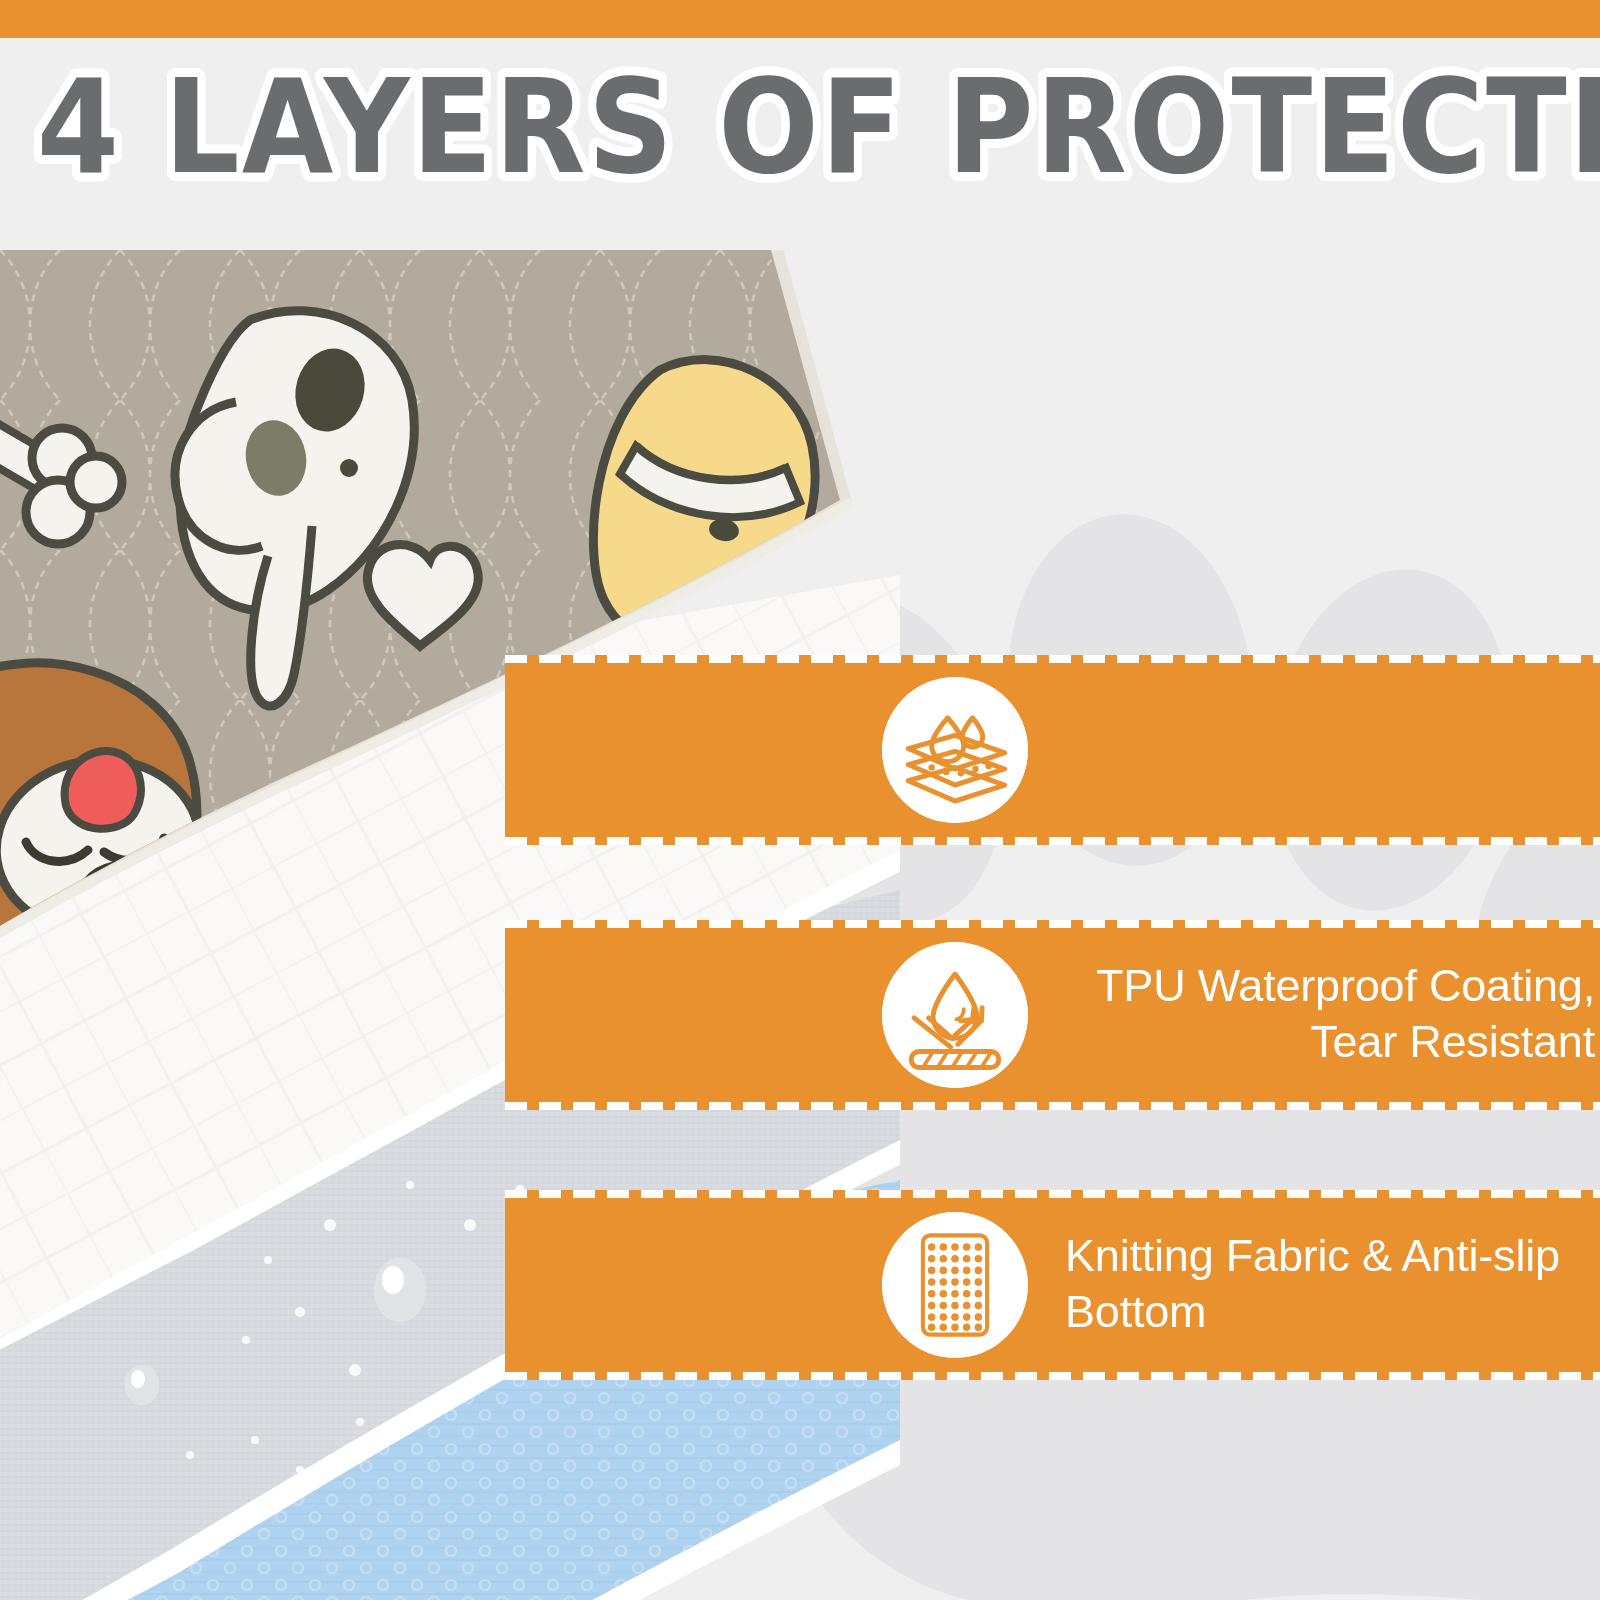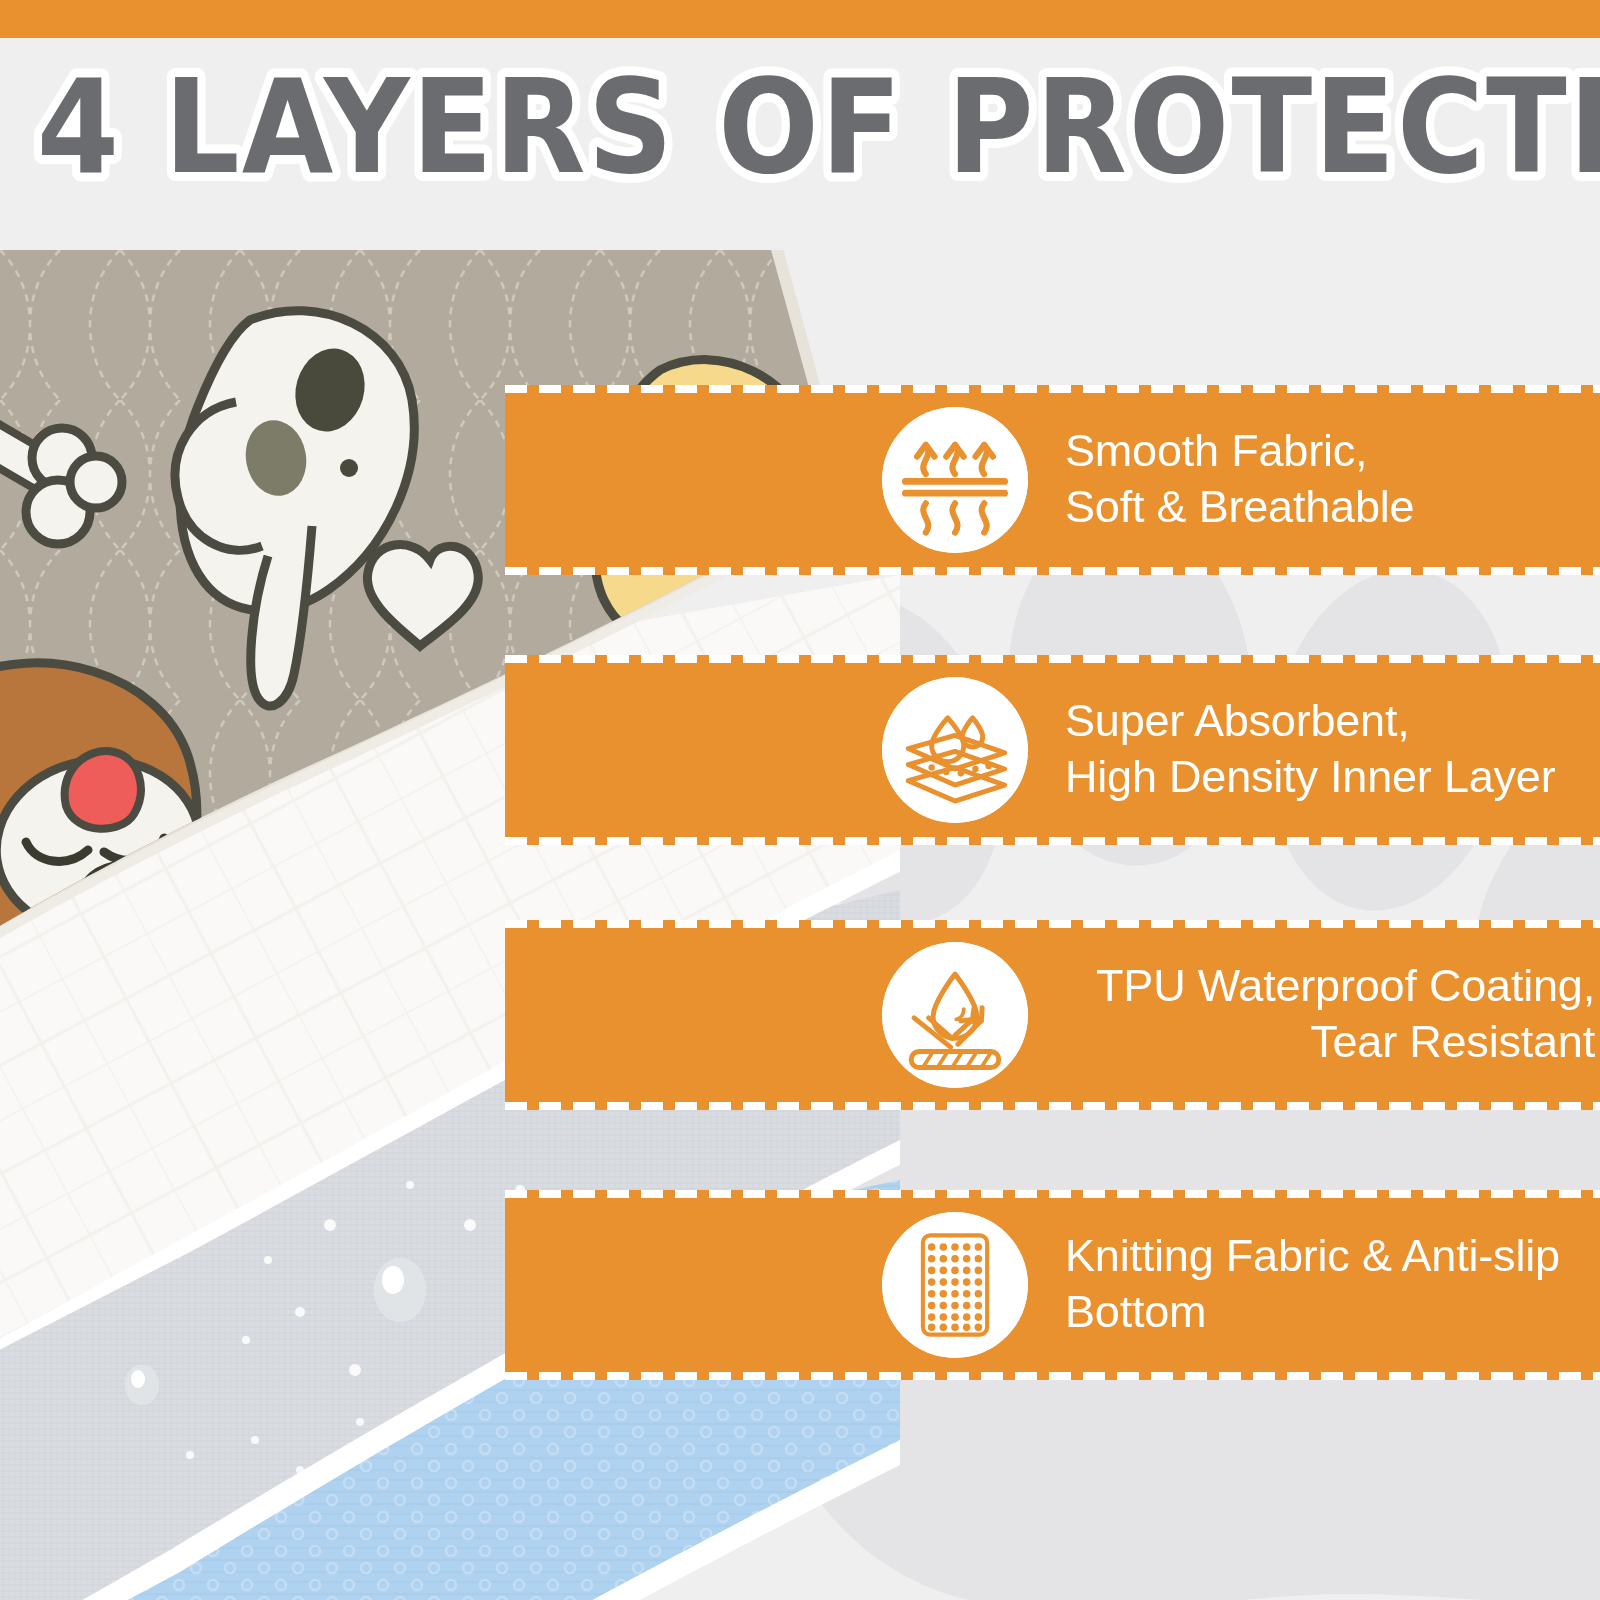--- a/index.html
+++ b/index.html
@@ -233,38 +233,20 @@
           <path d="M88 600 c -20 18 -52 14 -62 -8 M104 602 c 22 16 52 8 60 -14" fill="none" stroke="#3b3b30" stroke-width="9" stroke-linecap="round"></path>
           <ellipse cx="120" cy="648" rx="42" ry="34" fill="#4a4a3c" stroke="#3b3b30" stroke-width="6" transform="rotate(-12 120 648)"></ellipse>
           <path d="M-60 520 c -30 50 -20 120 24 142" fill="#b9763c" stroke="#4b4b41" stroke-width="9"></path>
         </g>
       </g>
 
       <path d="M852 252 C 706 336 520 426 300 528 C 158 595 36 660 -50 712" fill="none" stroke="#efece5" stroke-width="10"></path>
     </g>
   </svg>
 
-  <div class="band" style="left:505px;top:385px;width:1095px;height:190px;">
-    <div class="band-bg" style="background:#e8912e;"></div>
-    <div class="dash top" style="background:repeating-linear-gradient(to right,#ffffff 0 22px,transparent 22px 34px);"></div>
-    <div class="dash bot" style="background:repeating-linear-gradient(to right,#ffffff 0 22px,transparent 22px 34px);"></div>
-
-    <svg class="icon-circle" style="left:377px;top:22px;width:146px;height:146px;" viewBox="0 0 100 100">
-      <circle cx="50" cy="50" r="50" fill="#ffffff"></circle>
-      <g fill="none" stroke="#e8912e" stroke-width="4.2" stroke-linecap="round" stroke-linejoin="round">
-        <path d="M30 46 C 24 38 36 34 30 26 M50 46 C 44 38 56 34 50 26 M70 46 C 64 38 76 34 70 26"></path>
-        <path d="M30 26 l -6 8 M30 26 l 6 8 M50 26 l -6 8 M50 26 l 6 8 M70 26 l -6 8 M70 26 l 6 8"></path>
-        <path d="M16 51 H84 M16 59 H84" stroke-width="4.6"></path>
-        <path d="M30 66 C 24 74 36 78 30 86 M50 66 C 44 74 56 78 50 86 M70 66 C 64 74 76 78 70 86"></path>
-      </g>
-    </svg>
-
-    <div class="band-text" style="left:560px;top:38px;width:520px;">Smooth Fabric,
-Soft &amp; Breathable</div>
-  </div>
 
   <div class="band" style="left:505px;top:655px;width:1095px;height:190px;">
     <div class="band-bg" style="background:#e8912e;"></div>
     <div class="dash top" style="background:repeating-linear-gradient(to right,#ffffff 0 22px,transparent 22px 34px);"></div>
     <div class="dash bot" style="background:repeating-linear-gradient(to right,#ffffff 0 22px,transparent 22px 34px);"></div>
 
     <svg class="icon-circle" style="left:377px;top:22px;width:146px;height:146px;" viewBox="0 0 100 100">
       <circle cx="50" cy="50" r="50" fill="#ffffff"></circle>
       <g fill="none" stroke="#e8912e" stroke-width="3.4" stroke-linejoin="round" stroke-linecap="round">
         <path d="M45 28 c 0 0 -11 12 -11 19 a 11 11 0 0 0 22 0 c 0 -7 -11 -19 -11 -19 z"></path>
@@ -275,22 +257,20 @@
         <g fill="#e8912e" stroke="none">
           <circle cx="34" cy="62" r="2.2"></circle>
             <circle cx="44" cy="65" r="2.2"></circle>
           <circle cx="54" cy="66" r="2.2"></circle>
             <circle cx="64" cy="63" r="2.2"></circle>
           <circle cx="73" cy="61" r="2.2"></circle>
         </g>
       </g>
     </svg>
 
-    <div class="band-text" style="left:560px;top:38px;width:530px;">Super Absorbent,
-High Density Inner Layer</div>
   </div>
 
   <div class="band" style="left:505px;top:920px;width:1095px;height:190px;">
     <div class="band-bg" style="background:#e8912e;"></div>
     <div class="dash top" style="background:repeating-linear-gradient(to right,#ffffff 0 22px,transparent 22px 34px);"></div>
     <div class="dash bot" style="background:repeating-linear-gradient(to right,#ffffff 0 22px,transparent 22px 34px);"></div>
 
     <svg class="icon-circle" style="left:377px;top:22px;width:146px;height:146px;" viewBox="0 0 100 100">
       <circle cx="50" cy="50" r="50" fill="#ffffff"></circle>
       <g fill="none" stroke="#e8912e" stroke-width="3.4" stroke-linejoin="round" stroke-linecap="round">

